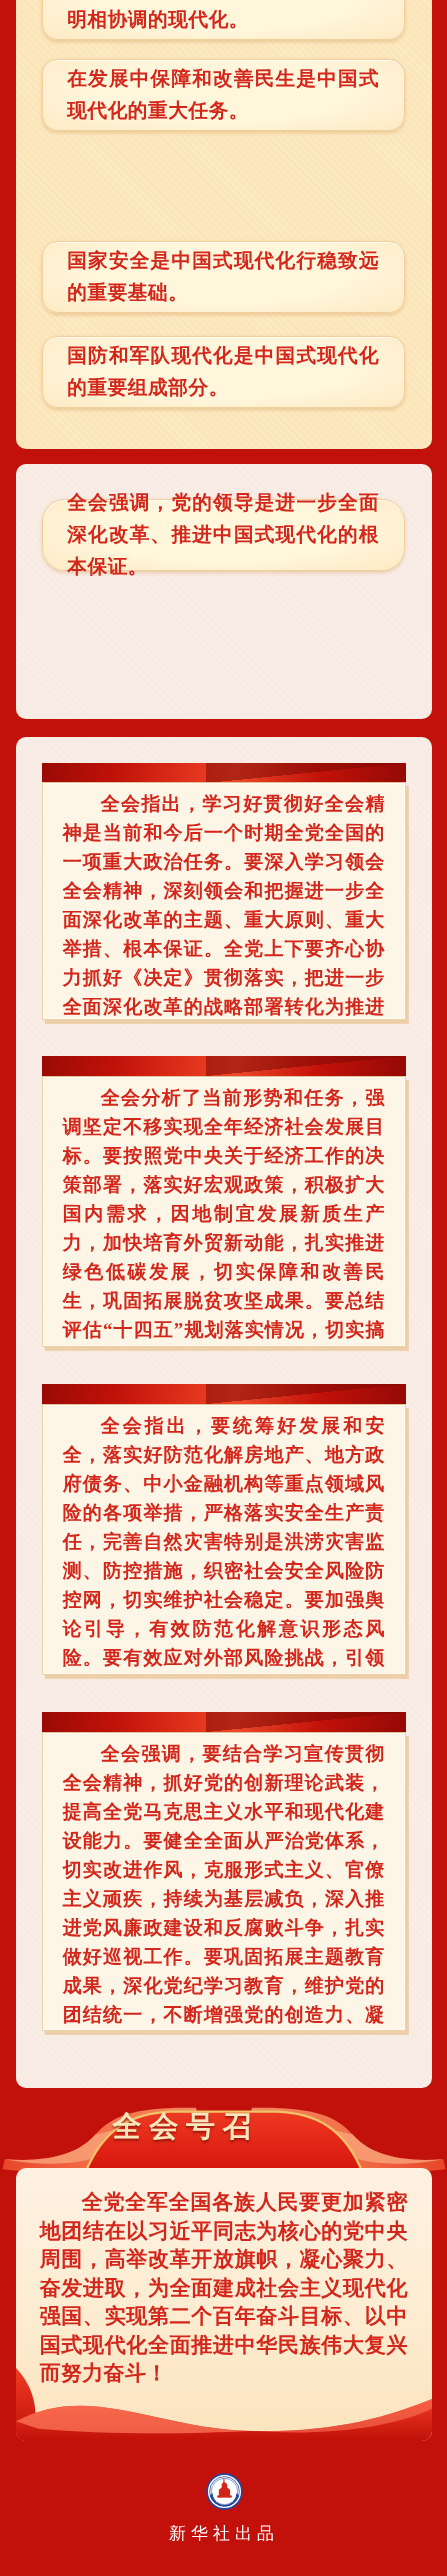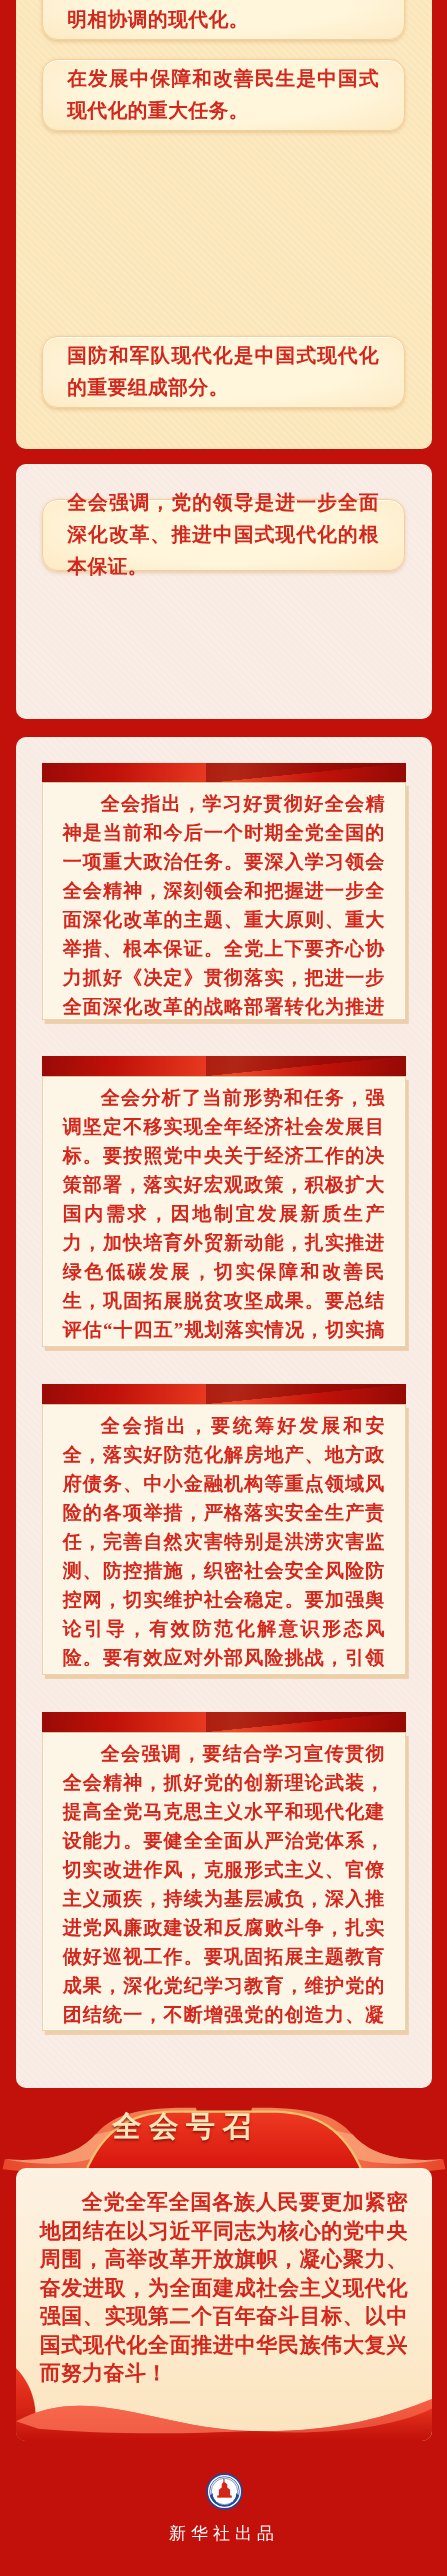--- a/index.html
+++ b/index.html
@@ -83,27 +83,30 @@
 
 <div class="page">
 
   <section class="panel hatch" id="panel-keypoints">
     <div class="kbox" style="top:4.5px;">
         <p>中国式现代化是物质文明和精神文明相协调的现代化。</p>
       </div>
     <div class="kbox" style="top:96px;">
         <p>在发展中保障和改善民生是中国式现代化的重大任务。</p>
       </div>
+    <div class="kbox" style="top:278px;">
+        <p>国家安全是中国式现代化行稳致远的重要基础。</p>
+      </div>
     <div class="kbox" style="top:373px;">
         <p>国防和军队现代化是中国式现代化的重要组成部分。</p>
       </div>
   </section>
 
   <section class="panel hatch" id="panel-emphasis">
-    <div class="kbox" style="top:35px;">
+    <div class="kbox" style="top:35px;border-radius:23px;">
         <p>全会强调，党的领导是进一步全面深化改革、推进中国式现代化的根本保证。</p>
       </div>
   </section>
 
   <section class="panel hatch" id="panel-cards">
     <div class="card-banner" style="top:26px;"></div>
     <div class="wcard" style="top:45px;height:238px;">
         <p>全会指出，学习好贯彻好全会精神是当前和今后一个时期全党全国的一项重大政治任务。要深入学习领会全会精神，深刻领会和把握进一步全面深化改革的主题、重大原则、重大举措、根本保证。全党上下要齐心协力抓好《决定》贯彻落实，把进一步全面深化改革的战略部署转化为推进中国式现代化的强大力量。</p>
       </div>
 

